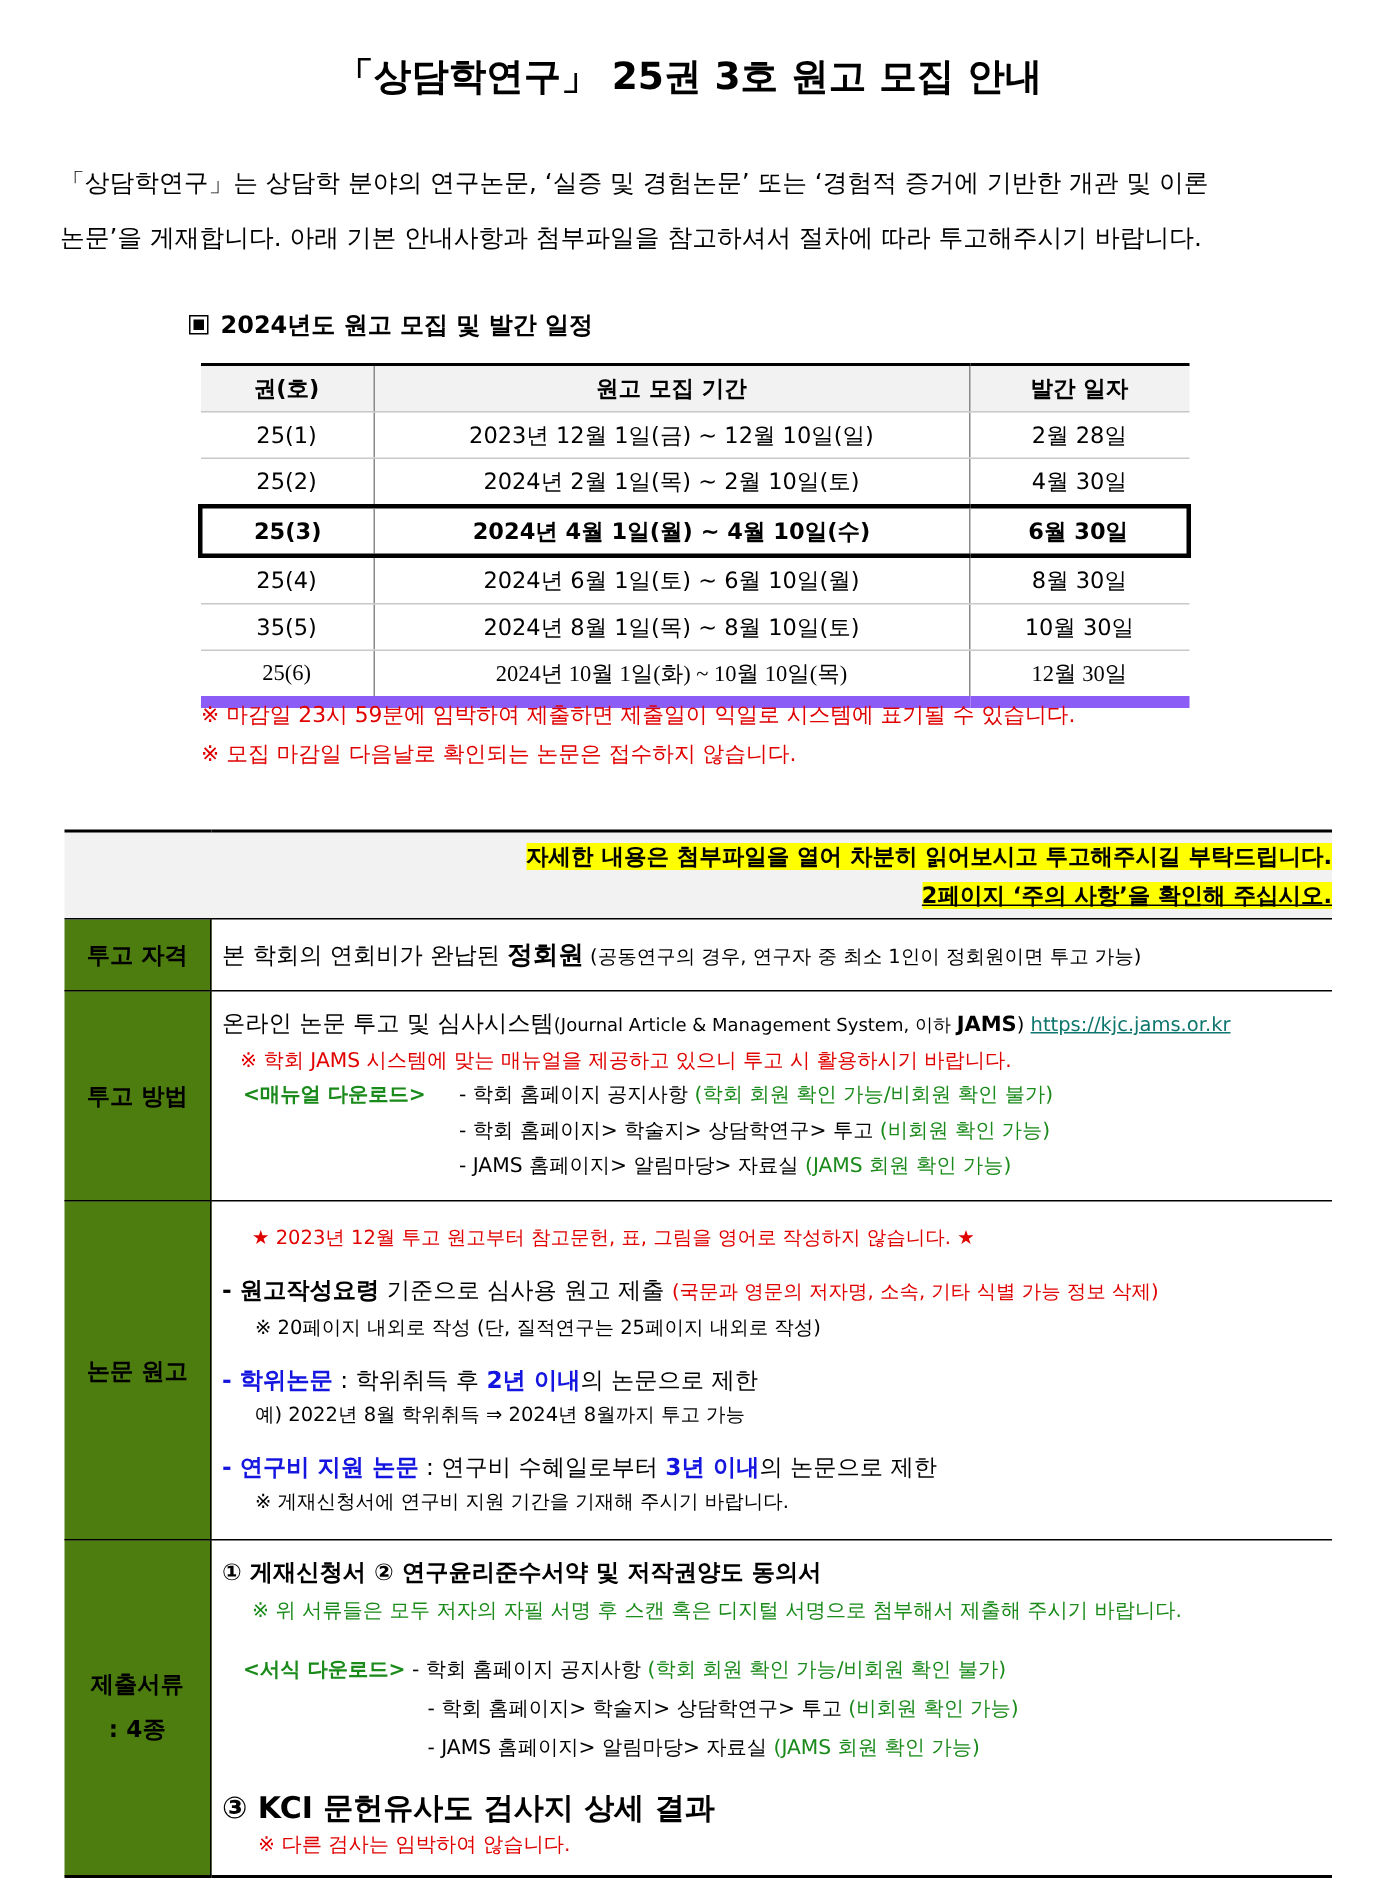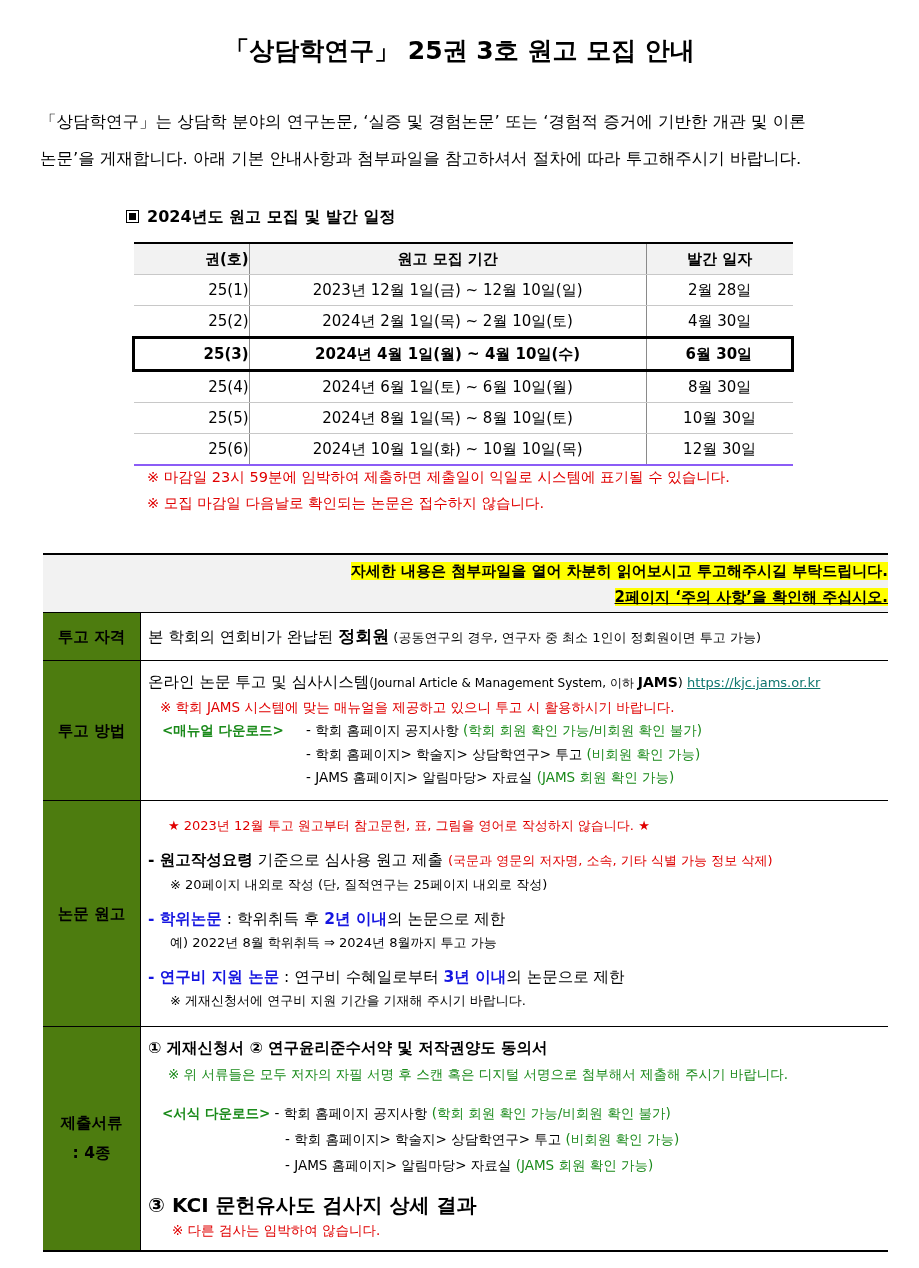--- a/index.html
+++ b/index.html
@@ -9,29 +9,29 @@
   .title { top:34px; left:0; width:919px; text-align:center; font-size:25px; font-weight:bold; letter-spacing:0px; }
   .intro { left:40px; width:848px; font-size:16.5px; line-height:37px; text-align:justify; }
   .intro1 { top:103px; }
   .intro2 { top:140px; }
   .section-head { top:207px; left:126px; font-size:16px; font-weight:bold; }
   .section-head .box { display:inline-block; width:11px; height:11px; border:1.5px solid #000; position:relative; margin-right:8px; vertical-align:-1px; }
   .section-head .box::after { content:""; position:absolute; left:2px; top:2px; width:7px; height:7px; background:#000; }
 
   table.sched { position:absolute; top:242px; left:132px; width:662px; border-collapse:collapse; font-size:15px; }
   table.sched th, table.sched td { text-align:center; height:30px; padding:0; border-left:1px solid #8a8a8a; border-bottom:1px solid #c8c8c8; }
-  table.sched th:first-child, table.sched td:first-child { border-left:none;text-align:right; }
+  table.sched th:first-child, table.sched td:first-child { border-left:none; }
   table.sched thead th { background:#f2f2f2; border-top:2px solid #000; border-bottom:1px solid #c8c8c8; font-weight:bold; }
-  table.sched tbody tr:last-child td { border-bottom:2px solid #8b5cf6; }
+  table.sched tbody tr:last-child td { border-bottom:8px solid #8b5cf6;font-family:Liberation Serif, serif; }
   table.sched tr.hl td { font-weight:bold; border-top:3px solid #000; border-bottom:3px solid #000; }
   table.sched tr.hl td:first-child { border-left:3px solid #000; }
   table.sched tr.hl td:last-child { border-right:3px solid #000; }
   table.sched col.c1 { width:116px; } table.sched col.c2 { width:399px; } table.sched col.c3 { width:147px; }
 
-  .notes { left:147px; font-size:14.5px; color:#e00000; line-height:26px; }
+  .notes { left:134px; font-size:14.5px; color:#e00000; line-height:26px; }
   .notes1 { top:464px; } .notes2 { top:490px; }
 
   table.info { position:absolute; top:553px; left:43px; width:845px; border-collapse:collapse; font-size:14.5px; }
   table.info td { border-top:1px solid #000; border-bottom:1px solid #000; vertical-align:middle; padding:0; }
   table.info tr:first-child td { border-top:2px solid #000; }
   table.info tr:last-child td { border-bottom:2px solid #000; }
   .band { background:#f2f2f2; text-align:right; height:57px; font-weight:bold; font-size:15px; line-height:26px; }
   .hlt { background:#ffff00; }
   .band .u { text-decoration:underline; }
   td.label { width:97px; background:#4d7c0f; border-right:1px solid #000; text-align:center; font-weight:bold; font-size:15.5px; line-height:30px; }
@@ -83,21 +83,21 @@
       <td>25(3)</td>
       <td>2024년 4월 1일(월) ~ 4월 10일(수)</td>
       <td>6월 30일</td>
     </tr>
     <tr>
       <td>25(4)</td>
       <td>2024년 6월 1일(토) ~ 6월 10일(월)</td>
       <td>8월 30일</td>
     </tr>
     <tr>
-      <td>25(5)</td>
+      <td>35(5)</td>
       <td>2024년 8월 1일(목) ~ 8월 10일(토)</td>
       <td>10월 30일</td>
     </tr>
     <tr>
       <td>25(6)</td>
       <td>2024년 10월 1일(화) ~ 10월 10일(목)</td>
       <td>12월 30일</td>
     </tr>
   </tbody>
 </table>

